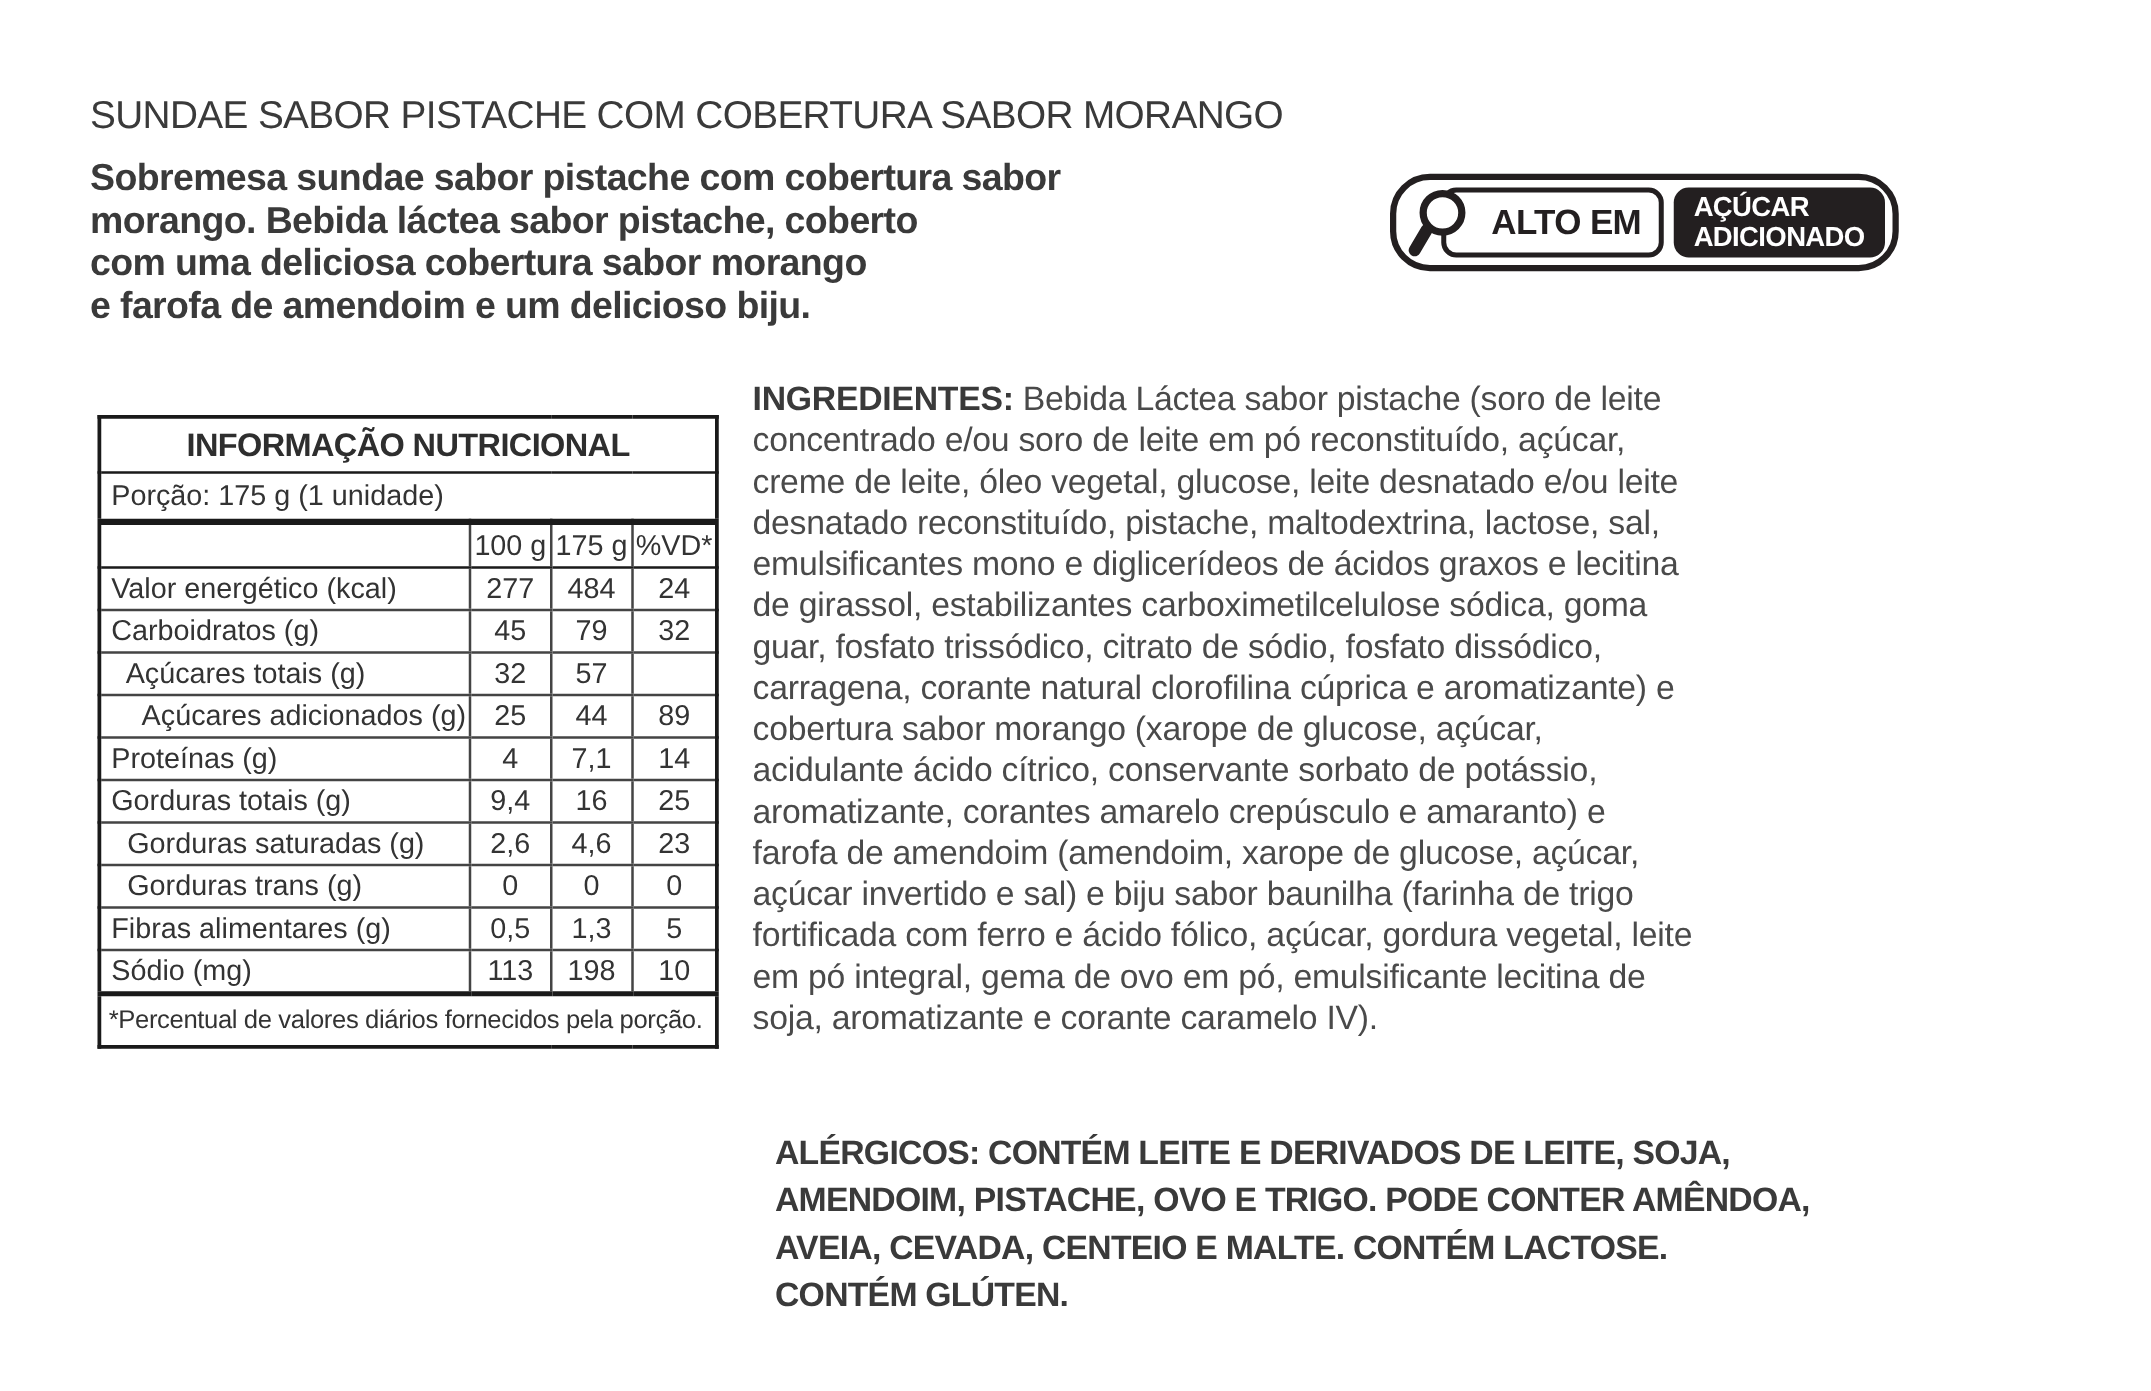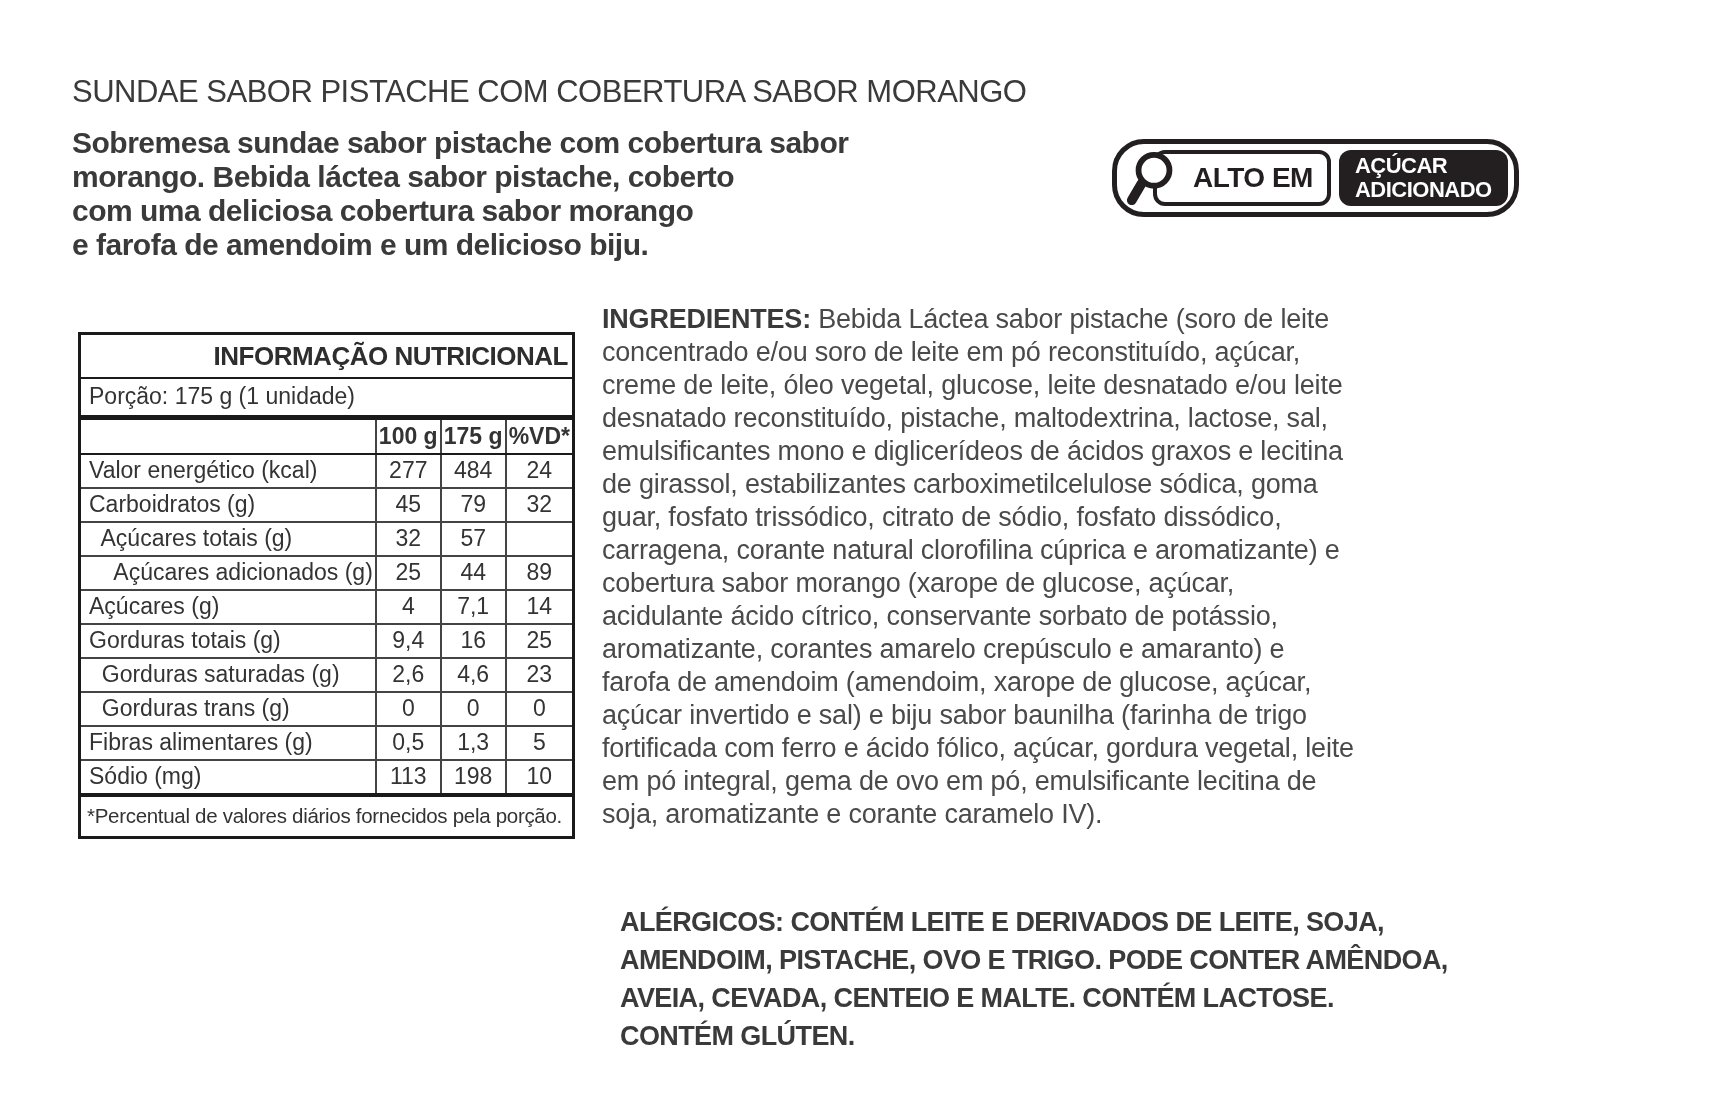--- a/index.html
+++ b/index.html
@@ -46,28 +46,28 @@
   }
 
   
   .nutri{
     position:absolute;left:78px;top:332px;width:497px;
     border-collapse:collapse;border:3px solid #1a1a1a;
     color:var(--table-ink);
   }
   .nutri td{vertical-align:middle;}
   .t-title td{
-    text-align:right;font-size:26px;font-weight:bold;letter-spacing:-0.5px;
+    text-align:center;font-size:26px;font-weight:bold;letter-spacing:-0.5px;
     padding:6px 4px 5px;border-bottom:2px solid #1a1a1a;color:#2e2e2e;
   }
   .t-serving td{
     font-size:23px;padding:4px 8px 5px;border-bottom:5px solid #1a1a1a;
   }
   .t-head td{
-    font-size:23px;font-weight:bold;text-align:center;padding:3px 2px;
+    font-size:23px;font-weight:normal;text-align:center;padding:3px 2px;
     border-bottom:2px solid #1a1a1a;
   }
   .t-row td{
     font-size:23px;padding:2px 2px 3px;text-align:center;height:32px;
     border-bottom:2px solid #444;
   }
   .t-row td.lbl{text-align:left;padding-left:8px;white-space:pre;}
   .t-head td.vcol,.t-row td.vcol{border-left:2px solid #444;}
   .t-row.last td{border-bottom:4px solid #1a1a1a;}
   .t-foot td{font-size:20.5px;padding:7px 6px 8px;letter-spacing:-0.3px;}
@@ -149,21 +149,21 @@
         <td class="vcol">57</td>
         <td class="vcol"></td>
       </tr>
       <tr class="t-row">
         <td class="lbl">    Açúcares adicionados (g)</td>
         <td class="vcol">25</td>
         <td class="vcol">44</td>
         <td class="vcol">89</td>
       </tr>
       <tr class="t-row">
-        <td class="lbl">Açúcares (g)</td>
+        <td class="lbl">Proteínas (g)</td>
         <td class="vcol">4</td>
         <td class="vcol">7,1</td>
         <td class="vcol">14</td>
       </tr>
       <tr class="t-row">
         <td class="lbl">Gorduras totais (g)</td>
         <td class="vcol">9,4</td>
         <td class="vcol">16</td>
         <td class="vcol">25</td>
       </tr>

